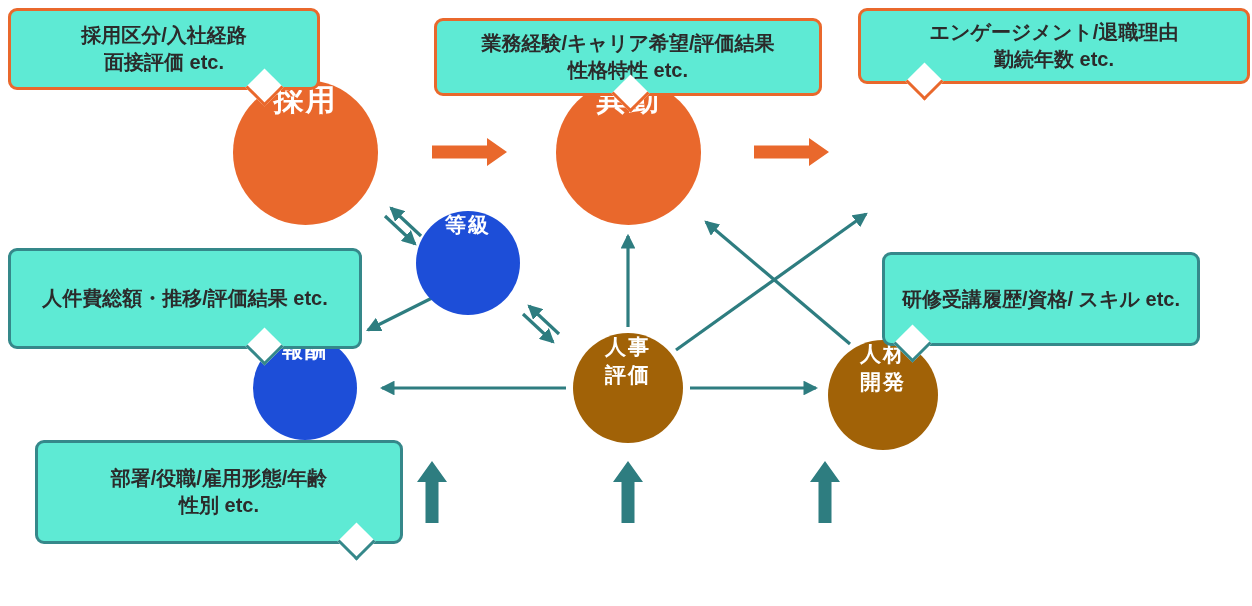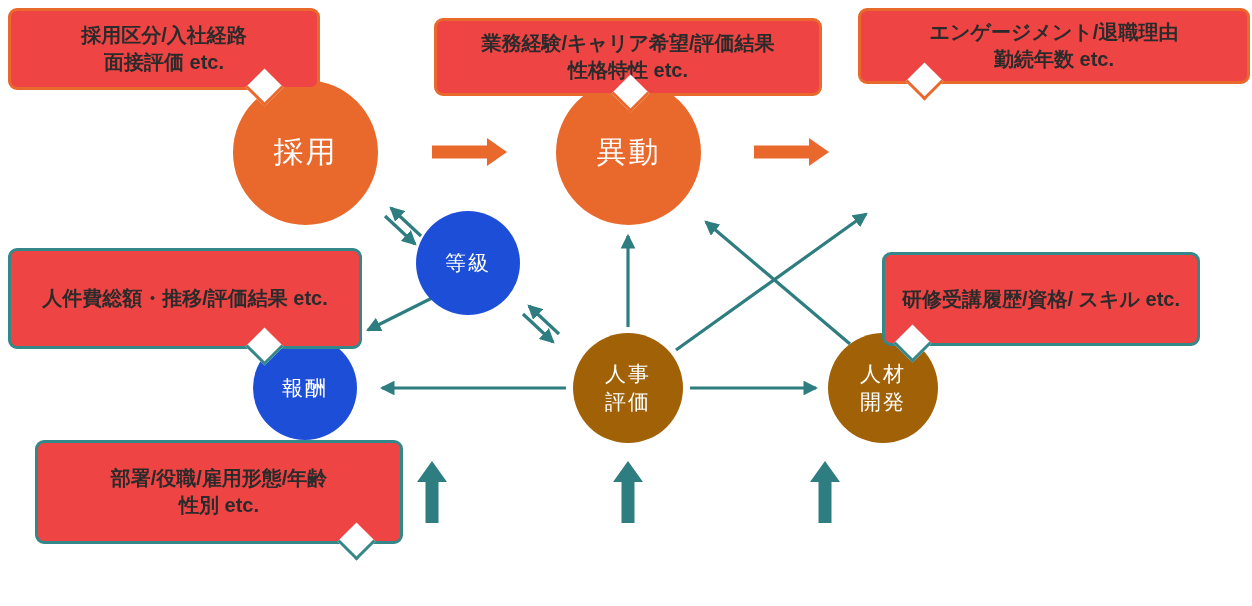--- a/index.html
+++ b/index.html
@@ -12,36 +12,36 @@
     position:absolute;left:222px;top:523px;width:816px;height:70px;
     background:#4BA6A8;border-radius:10px;z-index:1;
     display:flex;align-items:center;justify-content:center;
     color:#fff;font-weight:700;font-size:27px;letter-spacing:4px;
   }
   
   svg.arrows{position:absolute;left:0;top:0;z-index:2;}
   
   .circle{
     position:absolute;border-radius:50%;display:flex;flex-direction:column;
-    align-items:center;justify-content:center;color:#fff;font-weight:400;
+    align-items:center;justify-content:flex-start;color:#fff;font-weight:700;
     text-align:center;z-index:3;letter-spacing:2px;
   }
   .big{width:145px;height:145px;background:#E9682C;font-size:30px;}
   .mid{width:104px;height:104px;background:#1d4ed8;font-size:21px;}
   .mid2{width:110px;height:110px;background:#a16207;font-size:21px;line-height:1.35;}
   #c-saiyo{left:233px;top:80px;}
   #c-ido{left:556px;top:80px;}
   #c-taisha{left:878px;top:80px;}
   #c-tokyu{left:416px;top:211px;}
   #c-hoshu{left:253px;top:336px;}
   #c-jinji{left:573px;top:333px;}
-  #c-jinzai{left:828px;top:333px;}
+  #c-jinzai{left:828px;top:340px;}
   
   .bubble{
-    position:absolute;background:#ef4444;border-radius:9px;z-index:4;
+    position:absolute;background:#5eead4;border-radius:9px;z-index:4;
     display:flex;flex-direction:column;align-items:center;justify-content:center;
     color:#2B2B2B;font-weight:600;font-size:20px;text-align:center;
   }
   .bubble .bline{white-space:nowrap;}
   .orange-b{border:3px solid #E9682C;}
   .teal-b{border:3px solid #35888A;}
   .tail{
     position:absolute;bottom:-14px;width:24px;height:24px;background:#fff;
     transform:rotate(45deg);
   }

